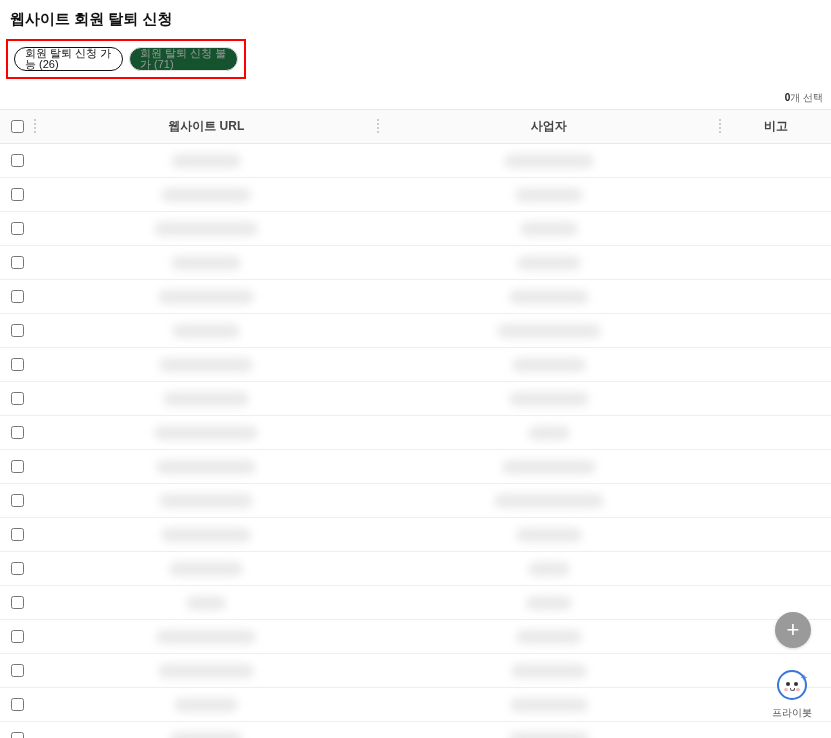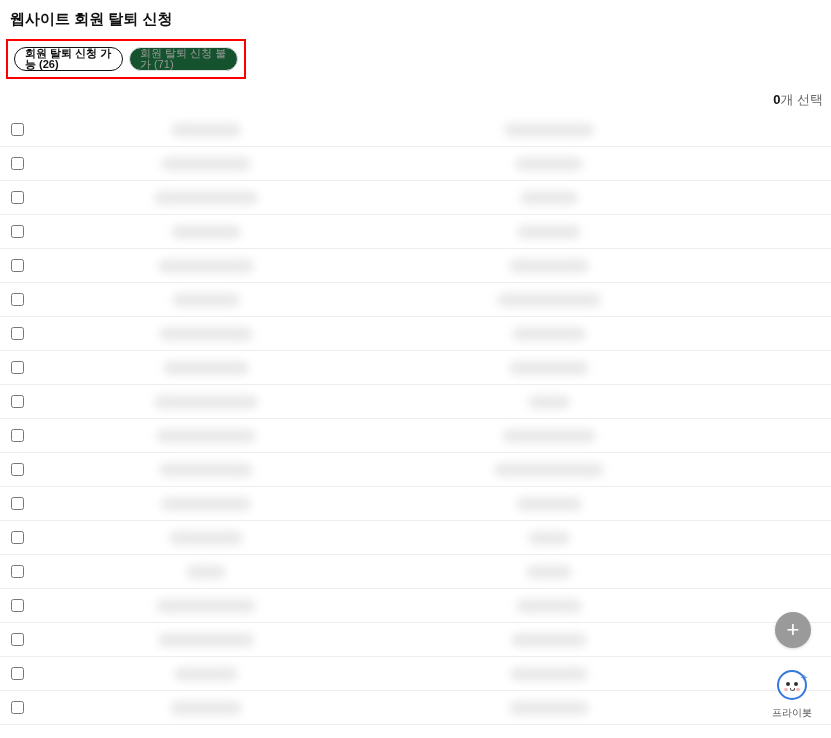--- a/index.html
+++ b/index.html
@@ -45,33 +45,33 @@
       height: 24px;
       font-size: 11px;
       border-radius: 14px;
       padding: 0 10px;
       cursor: pointer;
       line-height: 1;
     }
     .pill-active {
       border: 1px solid #111;
       color: #111;
-      font-weight: 700;
+      font-weight: 400;
       background: #fff;
     }
     .pill-inactive {
       border: 1px solid #e3e3e3;
       color: #999;
       font-weight: 400;
       background: #14532d;
     }
     .selection-bar {
       text-align: right;
       padding: 2px 8px 4px 0;
-      font-size: 13px;
+      font-size: 10px;
       color: #666;
     }
     .selection-bar .count { font-weight: 700; color: #111; }
     .table {
       width: 100%;
     }
     .thead {
       display: flex;
       background: #fafafa;
       border-top: 1px solid #e8e8e8;
@@ -214,20 +214,31 @@
     <div class="pill pill-active">회원 탈퇴 신청 가능 (26)</div>
     <div class="pill pill-inactive">회원 탈퇴 신청 불가 (71)</div>
   </div>
 </div>
 
 <div class="selection-bar">
   <span class="count">0</span><span>개 선택</span>
 </div>
 
 <div class="table">
+  <div class="thead">
+    <div class="th col-check">
+      <input type="checkbox" style="">
+    </div>
+    <div class="col-separator"></div>
+    <div class="th col-url">웹사이트 URL</div>
+    <div class="col-separator"></div>
+    <div class="th col-biz">사업자</div>
+    <div class="col-separator"></div>
+    <div class="th col-note">비고</div>
+  </div>
   <div class="tbody" id="tbody">
       <div class="row">
         <div class="td col-check">
           <input type="checkbox" style="">
         </div>
         <div class="td col-url">
           <span class="blur-chip" style="width:70px;height:14px"></span>
         </div>
         <div class="td col-biz">
           <span class="blur-chip" style="width:90px;height:14px"></span>

